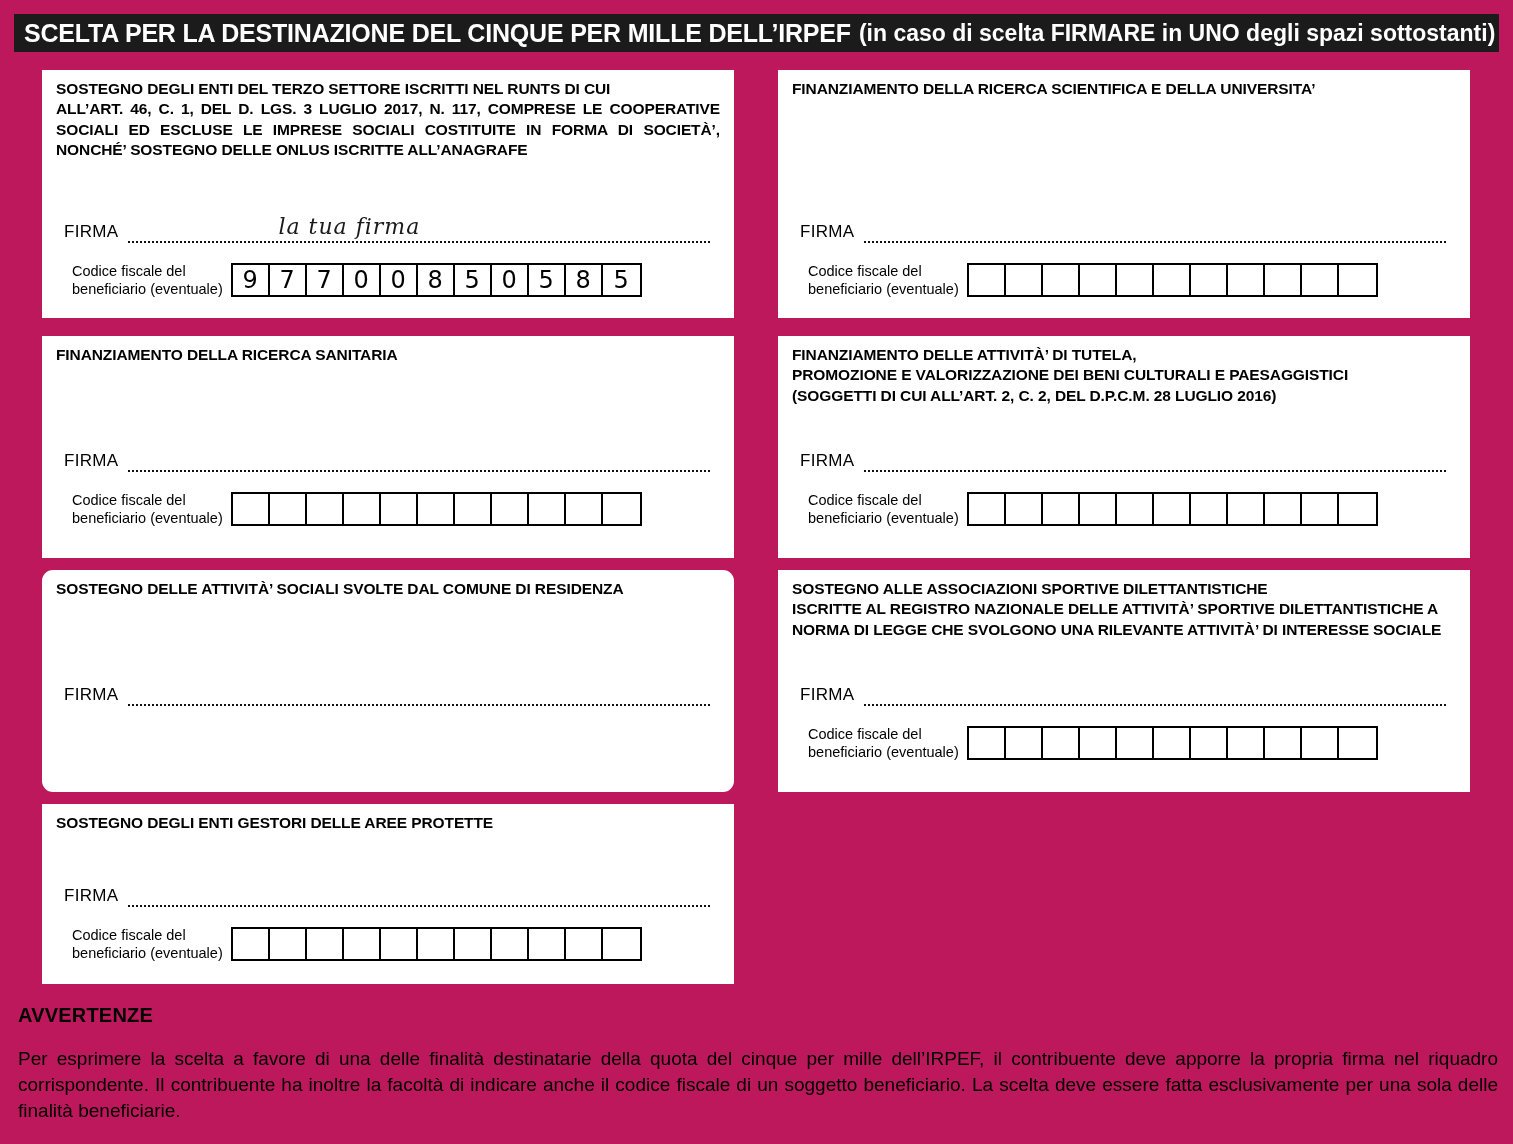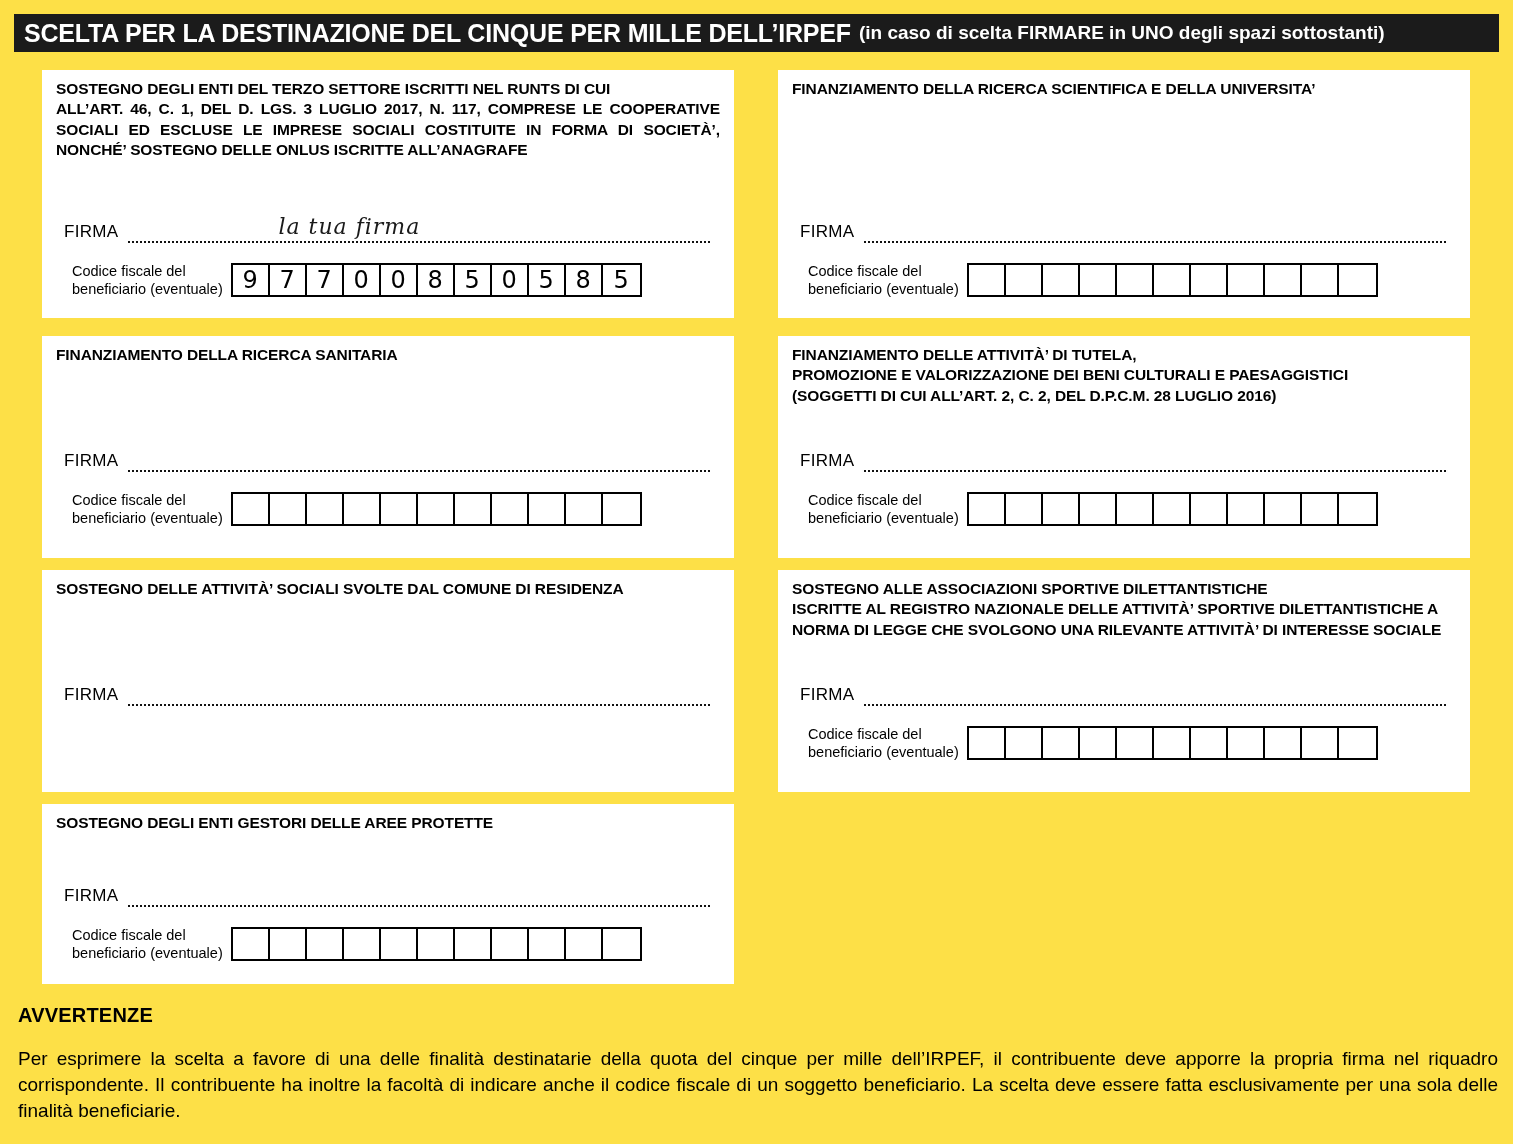--- a/index.html
+++ b/index.html
@@ -12,21 +12,21 @@
     background: #e9e9e9;
     font-family: "Liberation Sans", sans-serif;
     color: #000;
     overflow: hidden;
   }
 
   .page {
     position: relative;
     width: 1513px;
     height: 1144px;
-    background: #fde047;
+    background: #be185d;
     box-sizing: border-box;
   }
 
   
   .header-bar {
     position: absolute;
     left: 14px;
     top: 14px;
     width: 1485px;
     height: 38px;
@@ -37,21 +37,21 @@
     padding-left: 10px;
     box-sizing: border-box;
   }
   .header-main {
     font-size: 25px;
     font-weight: bold;
     letter-spacing: -0.2px;
     white-space: nowrap;
   }
   .header-sub {
-    font-size: 19px;
+    font-size: 23px;
     font-weight: bold;
     margin-left: 8px;
     white-space: nowrap;
   }
 
   
   .box {
     position: absolute;
     background: #ffffff;
     box-sizing: border-box;
@@ -295,21 +295,21 @@
         <span class="cf-cell"></span>
         <span class="cf-cell"></span>
         <span class="cf-cell"></span>
         <span class="cf-cell"></span>
         <span class="cf-cell"></span>
         <span class="cf-cell"></span>
       </span>
     </div>
   </div>
 
-  <div class="box" style="left:42px; top:570px; width:692px; height:222px;">
+  <div class="box" style="left:42px; top:570px; width:692px; height:222px;border-radius:11px;">
     <div class="box-title">
       <span class="ctr">SOSTEGNO DELLE ATTIVITÀ’ SOCIALI SVOLTE DAL COMUNE DI RESIDENZA</span>
     </div>
     <div class="firma-row" style="top:115px;">
       <span class="firma-label">FIRMA</span>
       <span class="dotline">
         <span class="signature"></span>
       </span>
     </div>
   </div>

